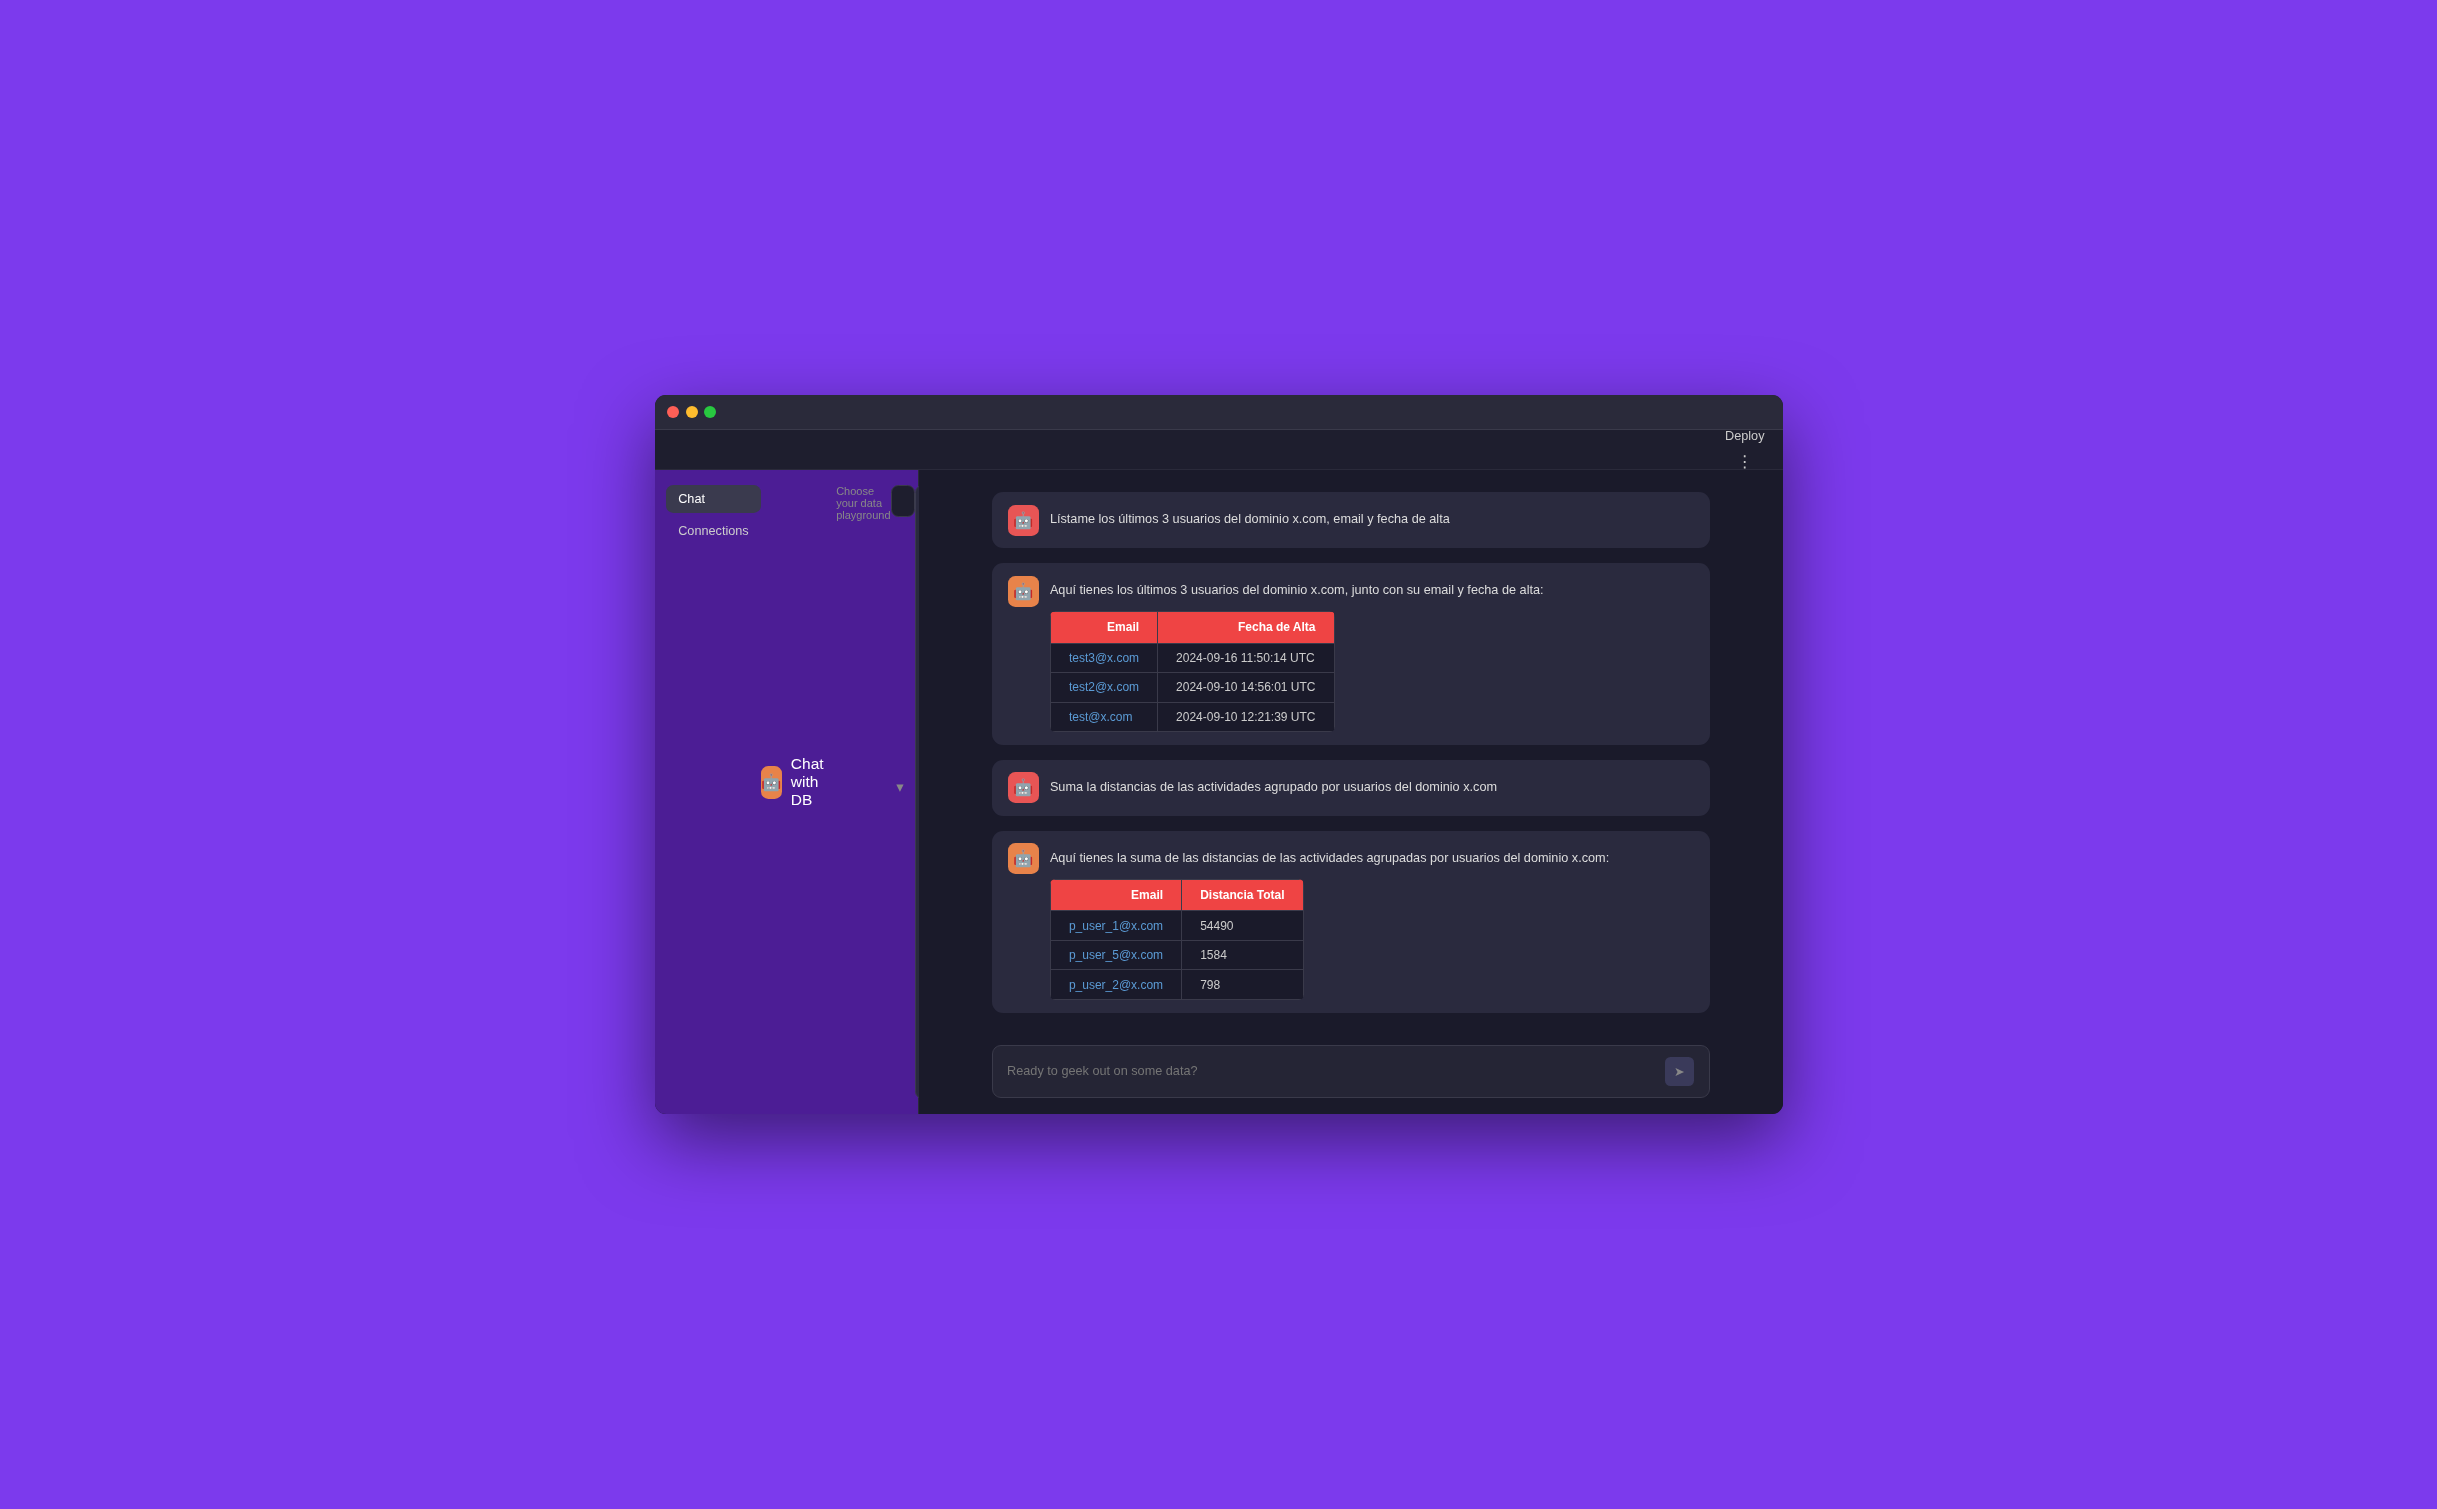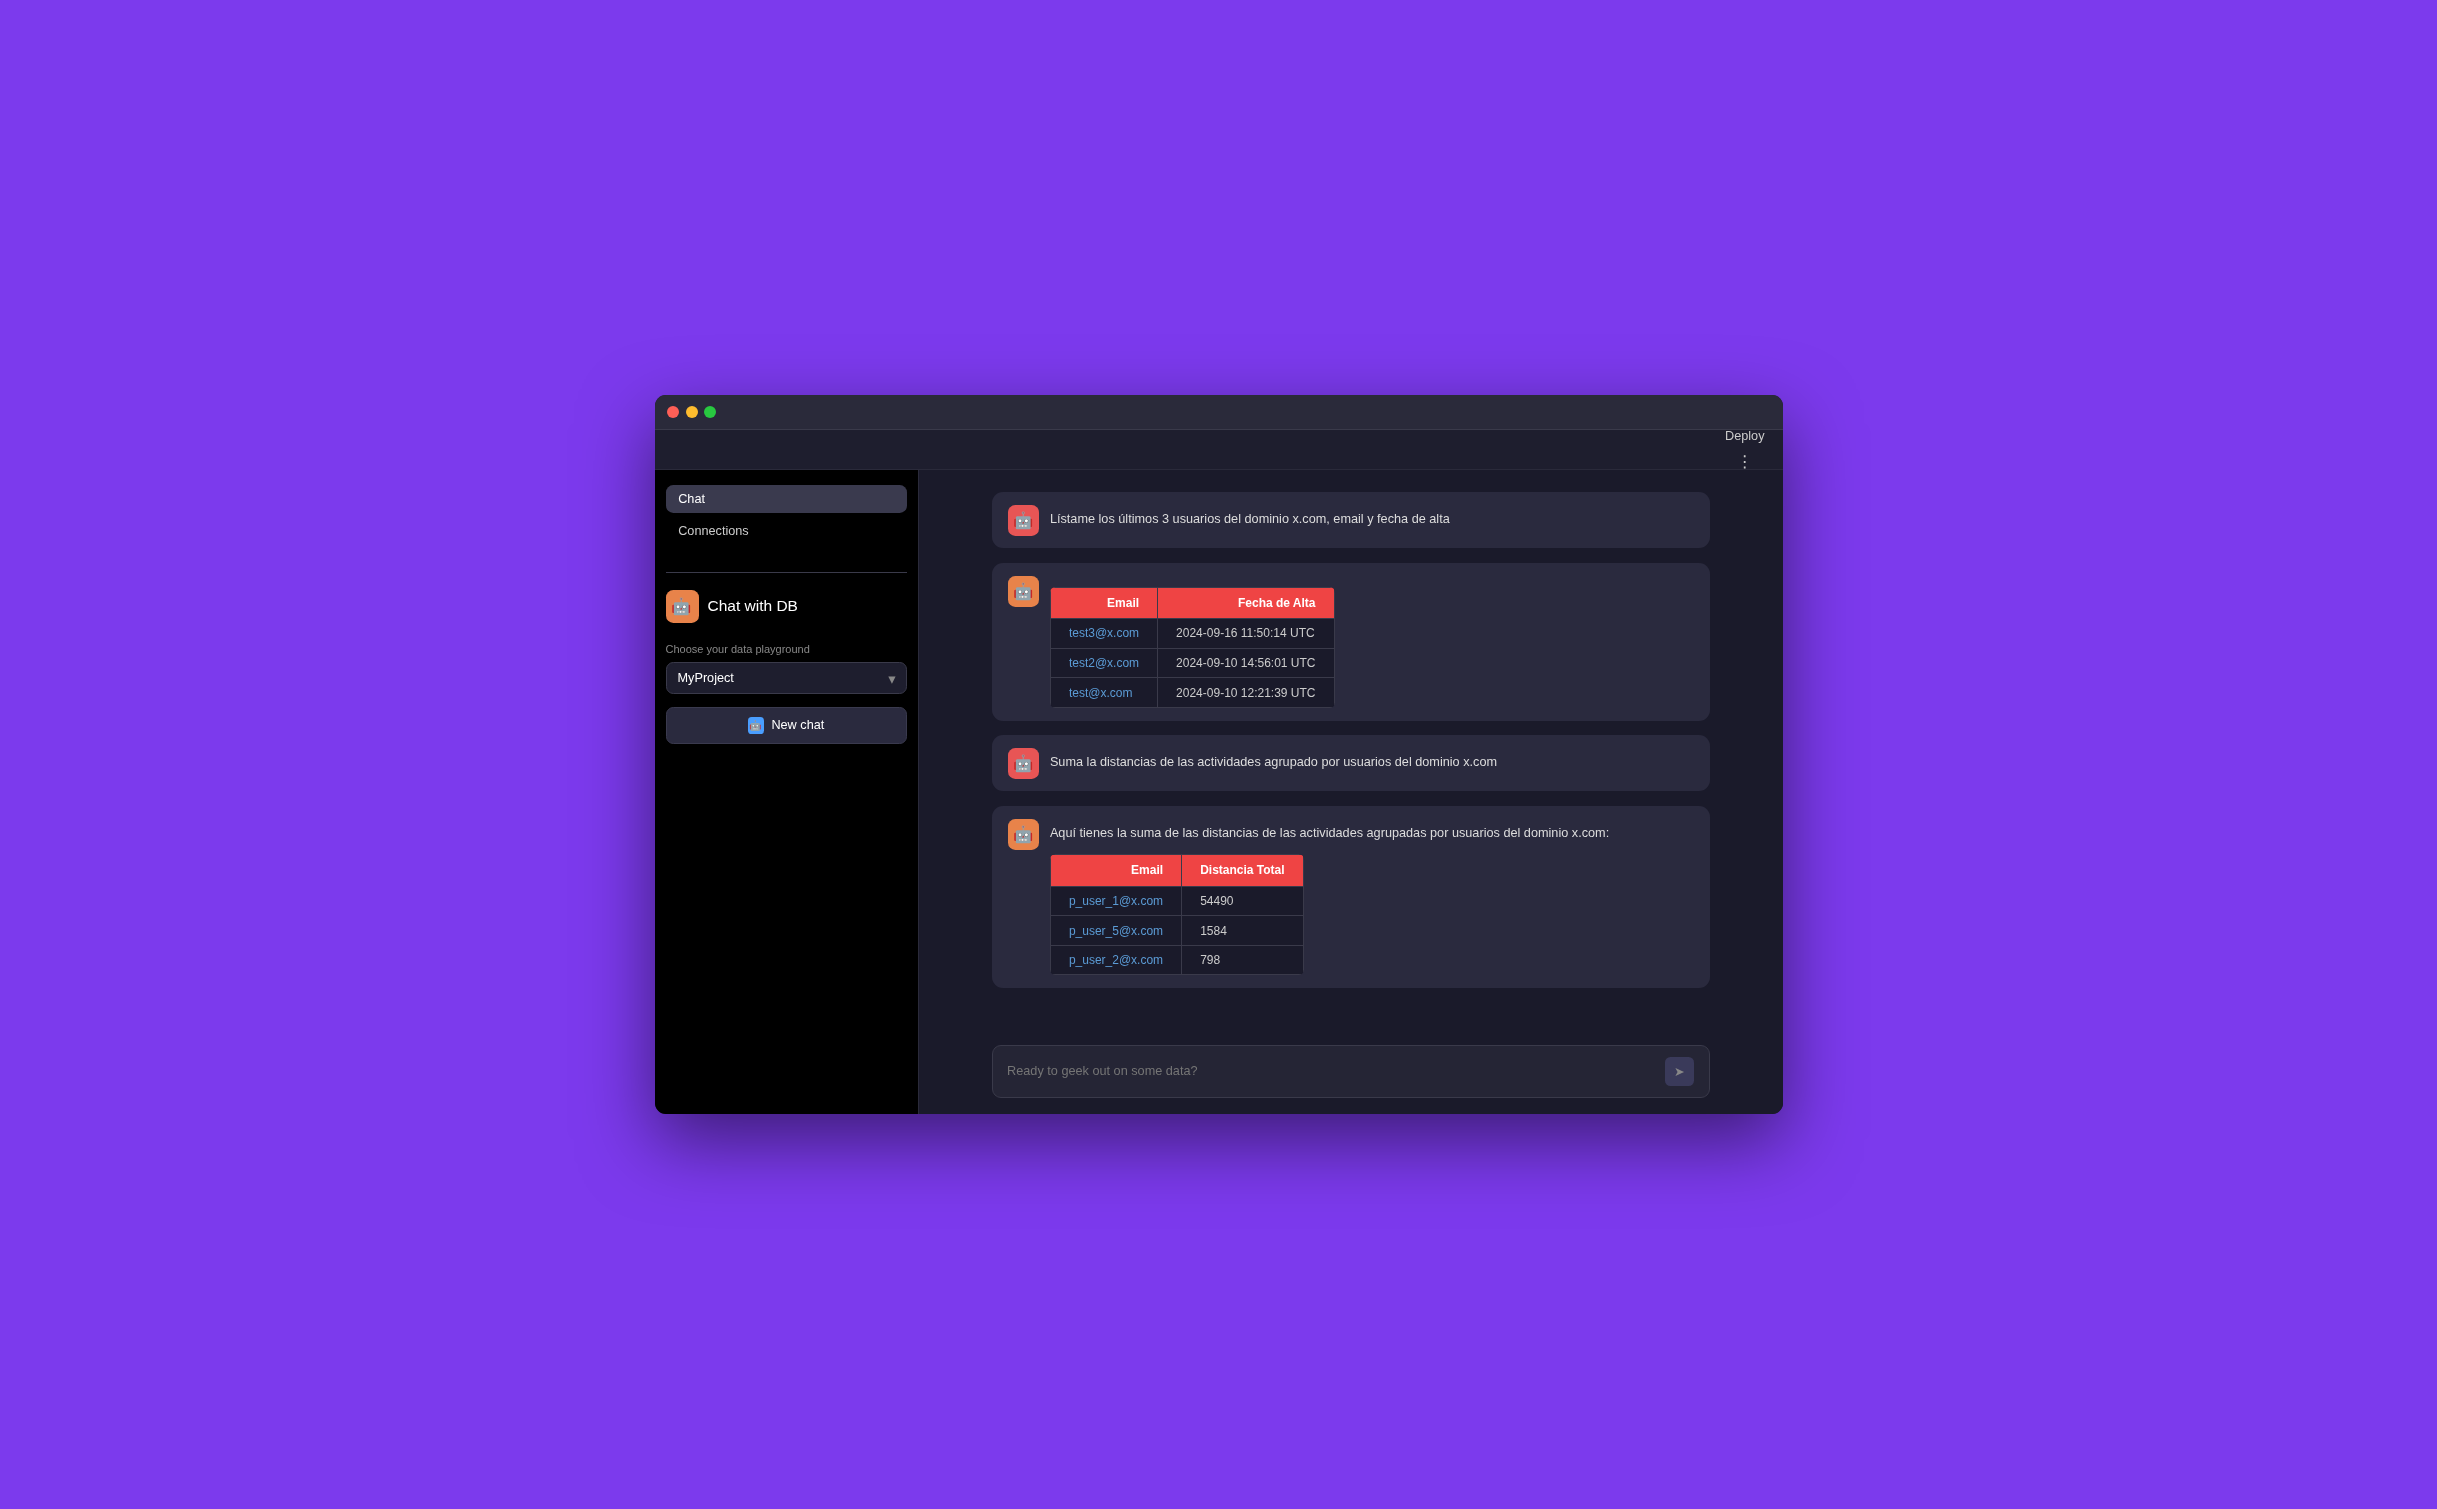--- a/index.html
+++ b/index.html
@@ -72,24 +72,24 @@
       background: none;
       border: none;
     }
     .main-content {
       display: flex;
       flex: 1;
       overflow: hidden;
     }
     .sidebar {
       width: 264px;
-      background: #000000;
+      background: #4c1d95;
       flex-shrink: 0;
       display: flex;
-      flex-direction: column;
+      flex-direction: row;
       padding: 14.6px 11px;
       border-right: 0.9px solid #2a2a3a;
     }
     .sidebar-nav {
       display: flex;
       flex-direction: column;
       gap: 3.6px;
       margin-bottom: 18px;
     }
     .sidebar-nav-item {
@@ -343,20 +343,21 @@
         <div class="message-bubble">
           <div class="msg-avatar msg-avatar-user">🤖</div>
           <div class="msg-content">
             <div class="msg-text">Lístame los últimos 3 usuarios del dominio x.com, email y fecha de alta</div>
           </div>
         </div>
 
         <div class="message-bubble">
           <div class="msg-avatar msg-avatar-bot">🤖</div>
           <div class="msg-content">
+            <div class="msg-text">Aquí tienes los últimos 3 usuarios del dominio x.com, junto con su email y fecha de alta:</div>
             <table class="data-table">
               <thead>
                 <tr>
                   <th>Email</th>
                   <th>Fecha de Alta</th>
                 </tr>
               </thead>
               <tbody>
                 <tr>
                   <td class="email-cell">test3@x.com</td>

